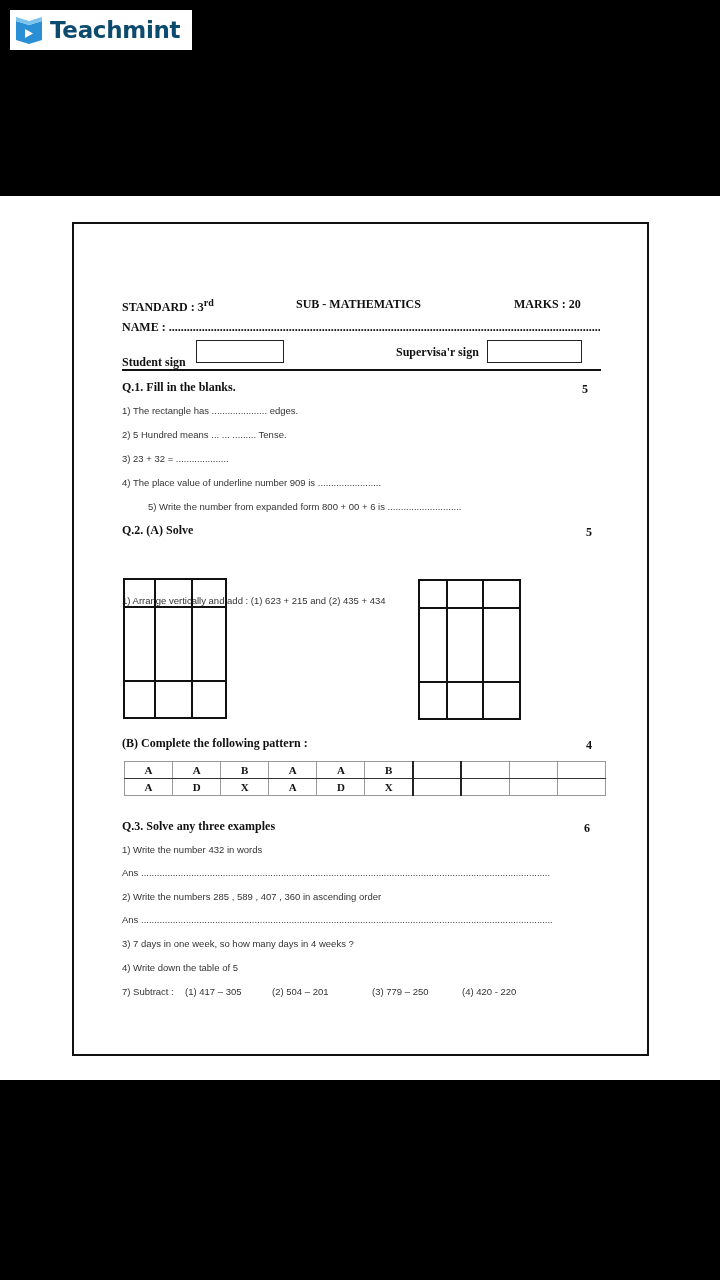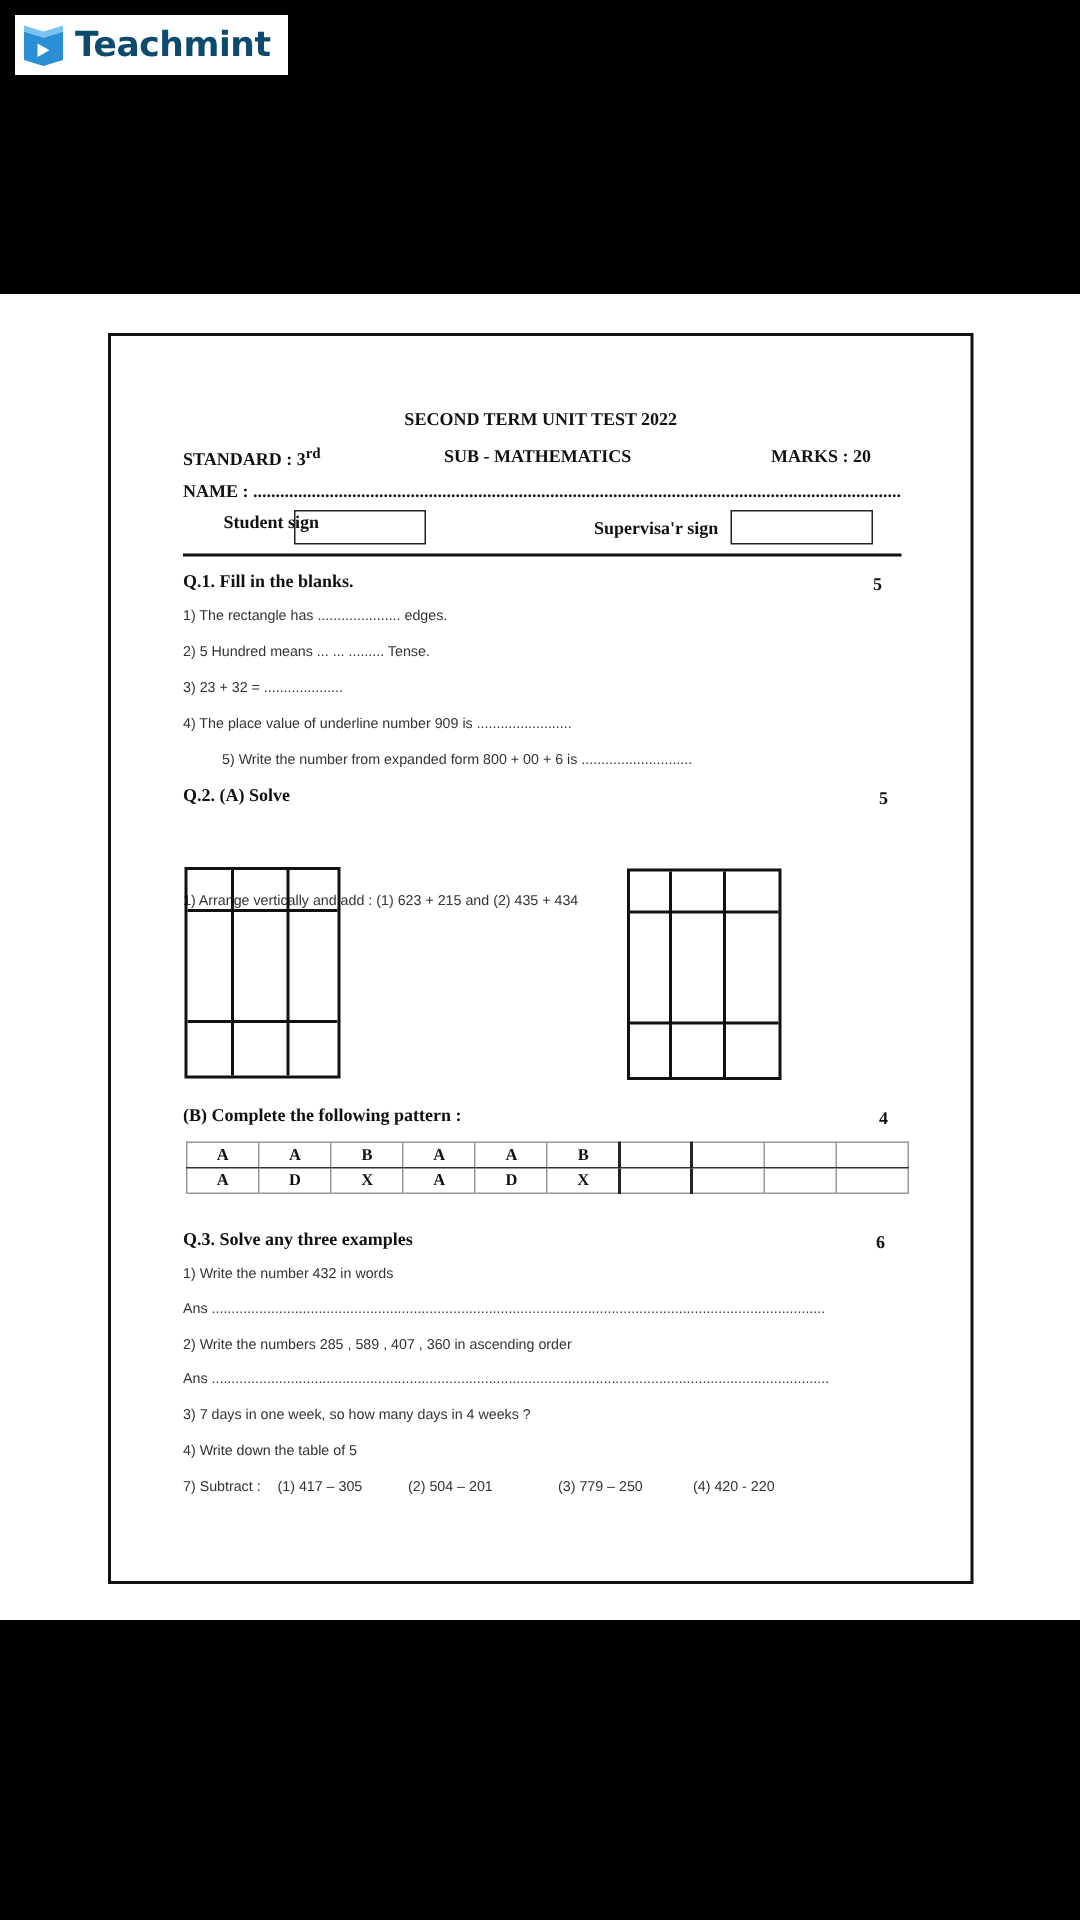--- a/index.html
+++ b/index.html
@@ -33,29 +33,28 @@
     <path d="M2 6 L15 10 L28 6 L28 25 L15 29 L2 25 Z" fill="#2b8fd6"></path>
     <path d="M2 2 L15 6 L28 2 L28 6 L15 10 L2 6 Z" fill="#7cc3ef"></path>
     <path d="M11 14 L19 18.5 L11 23 Z" fill="#fff"></path>
   </svg>
   <span class="logo-text">Teachmint</span>
 </div>
 
 <div class="sheet">
   <div class="paper">
 
-    <div class="abs hdr" style="left:0;right:0;top:48px;text-align:center;">SECOND TERM UNIT TEST 2022</div>
 
     <div class="abs hdr" style="left:48px;top:73px;"><span>STANDARD : 3</span><sup style="font-size:10px">rd</sup></div>
     <div class="abs hdr" style="left:222px;top:73px;">SUB - MATHEMATICS</div>
     <div class="abs hdr" style="left:440px;top:73px;">MARKS : 20</div>
 
     <div class="abs hdr" style="left:48px;top:96px;width:478px;overflow:hidden;">NAME : .........................................................................................................................................................</div>
 
-    <div class="abs hdr" style="left:48px;top:117px;margin-left:27px;">Student sign</div>
+    <div class="abs hdr" style="left:48px;top:131px;">Student sign</div>
     <div class="sign-box" style="left:122px;top:116px;width:88px;"></div>
     <div class="abs hdr" style="left:322px;top:121px;">Supervisa'r sign</div>
     <div class="sign-box" style="left:413px;top:116px;width:95px;"></div>
 
     <div class="rule" style="top:145px;"></div>
 
     <div class="abs qt" style="left:48px;top:156px;">Q.1. Fill in the blanks.</div>
     <div class="abs qt" style="left:508px;top:158px;">5</div>
     <div class="abs q" style="left:48px;top:181px;">1) The rectangle has ..................... edges.</div>
     <div class="abs q" style="left:48px;top:205px;">2) 5 Hundred means ... ... ......... Tense.</div>

